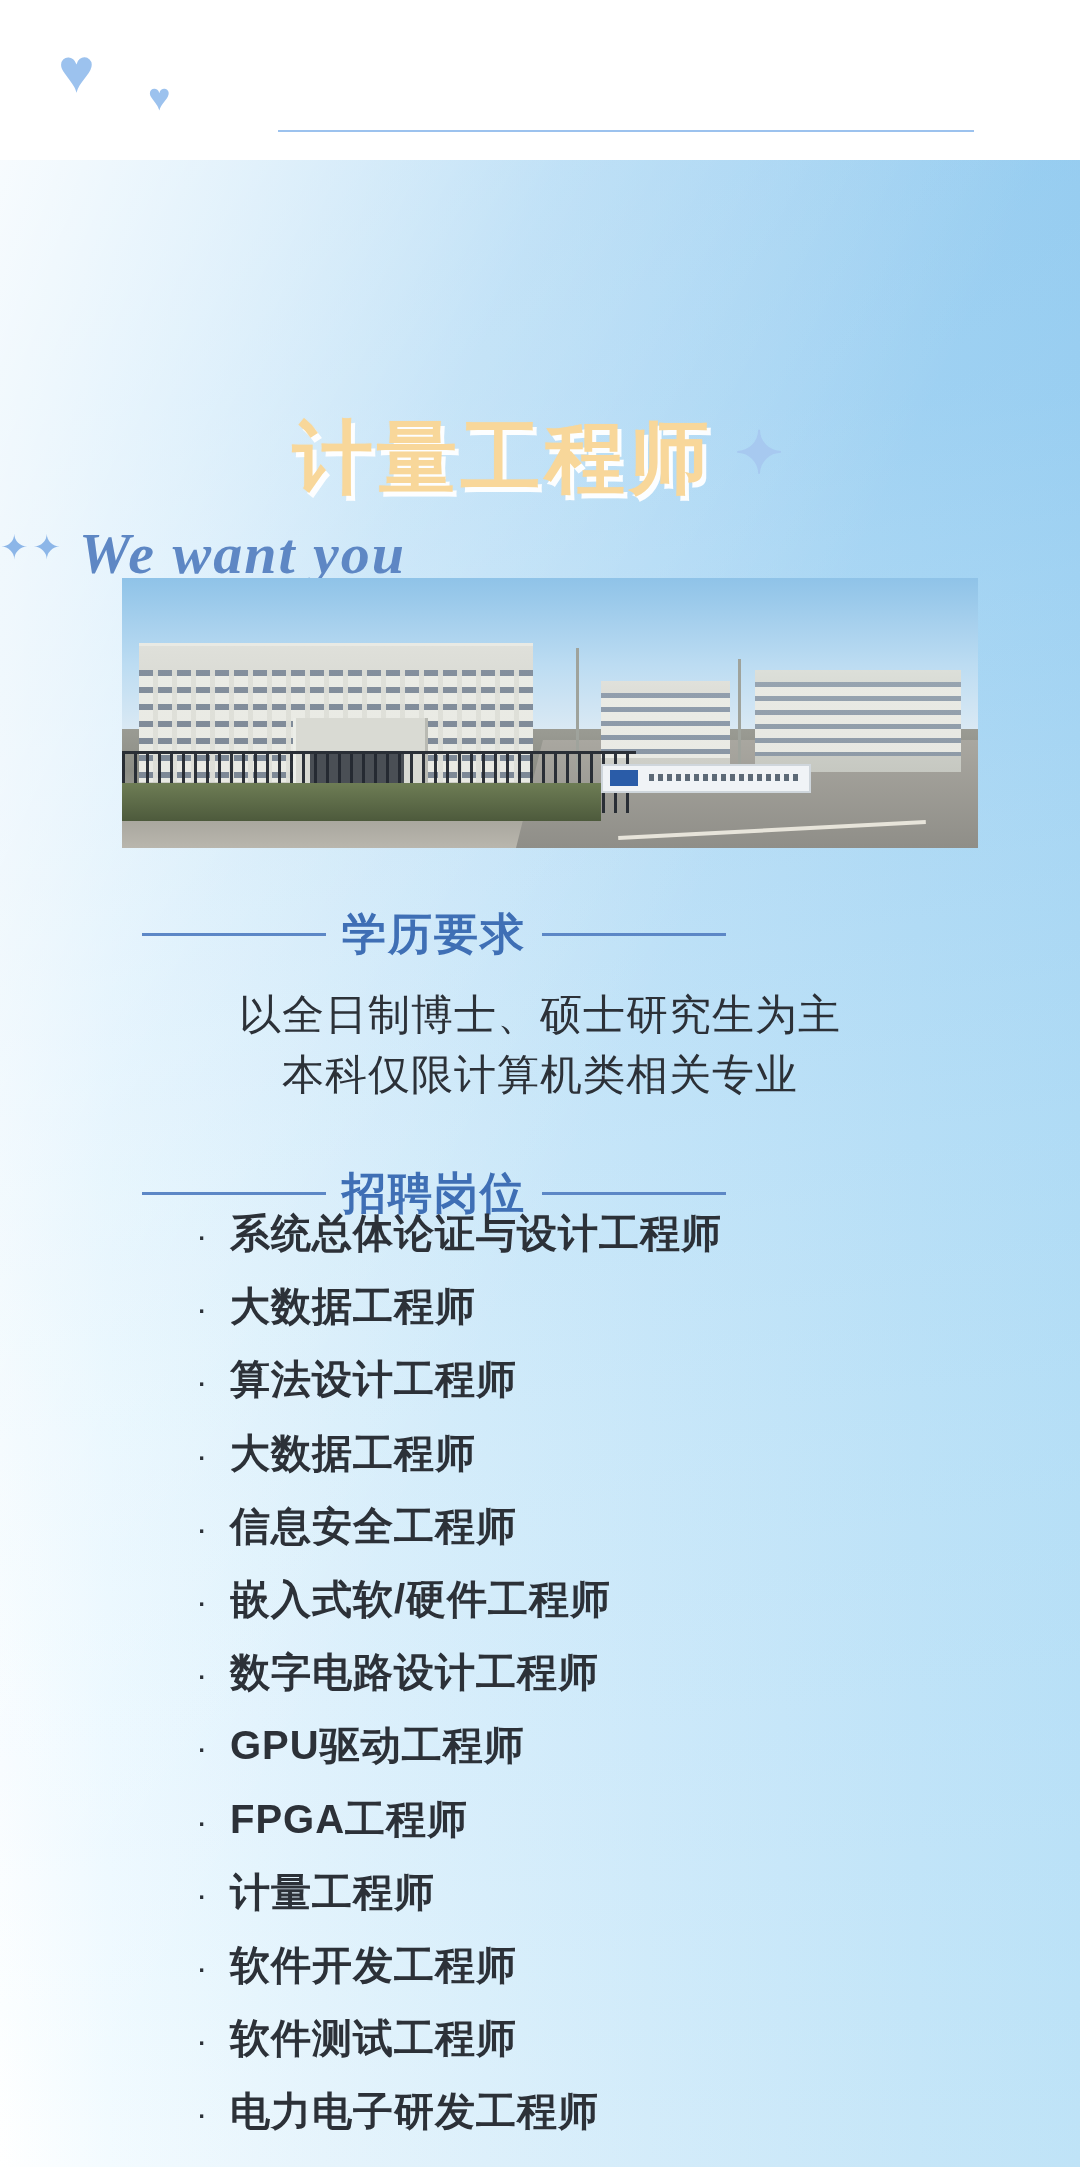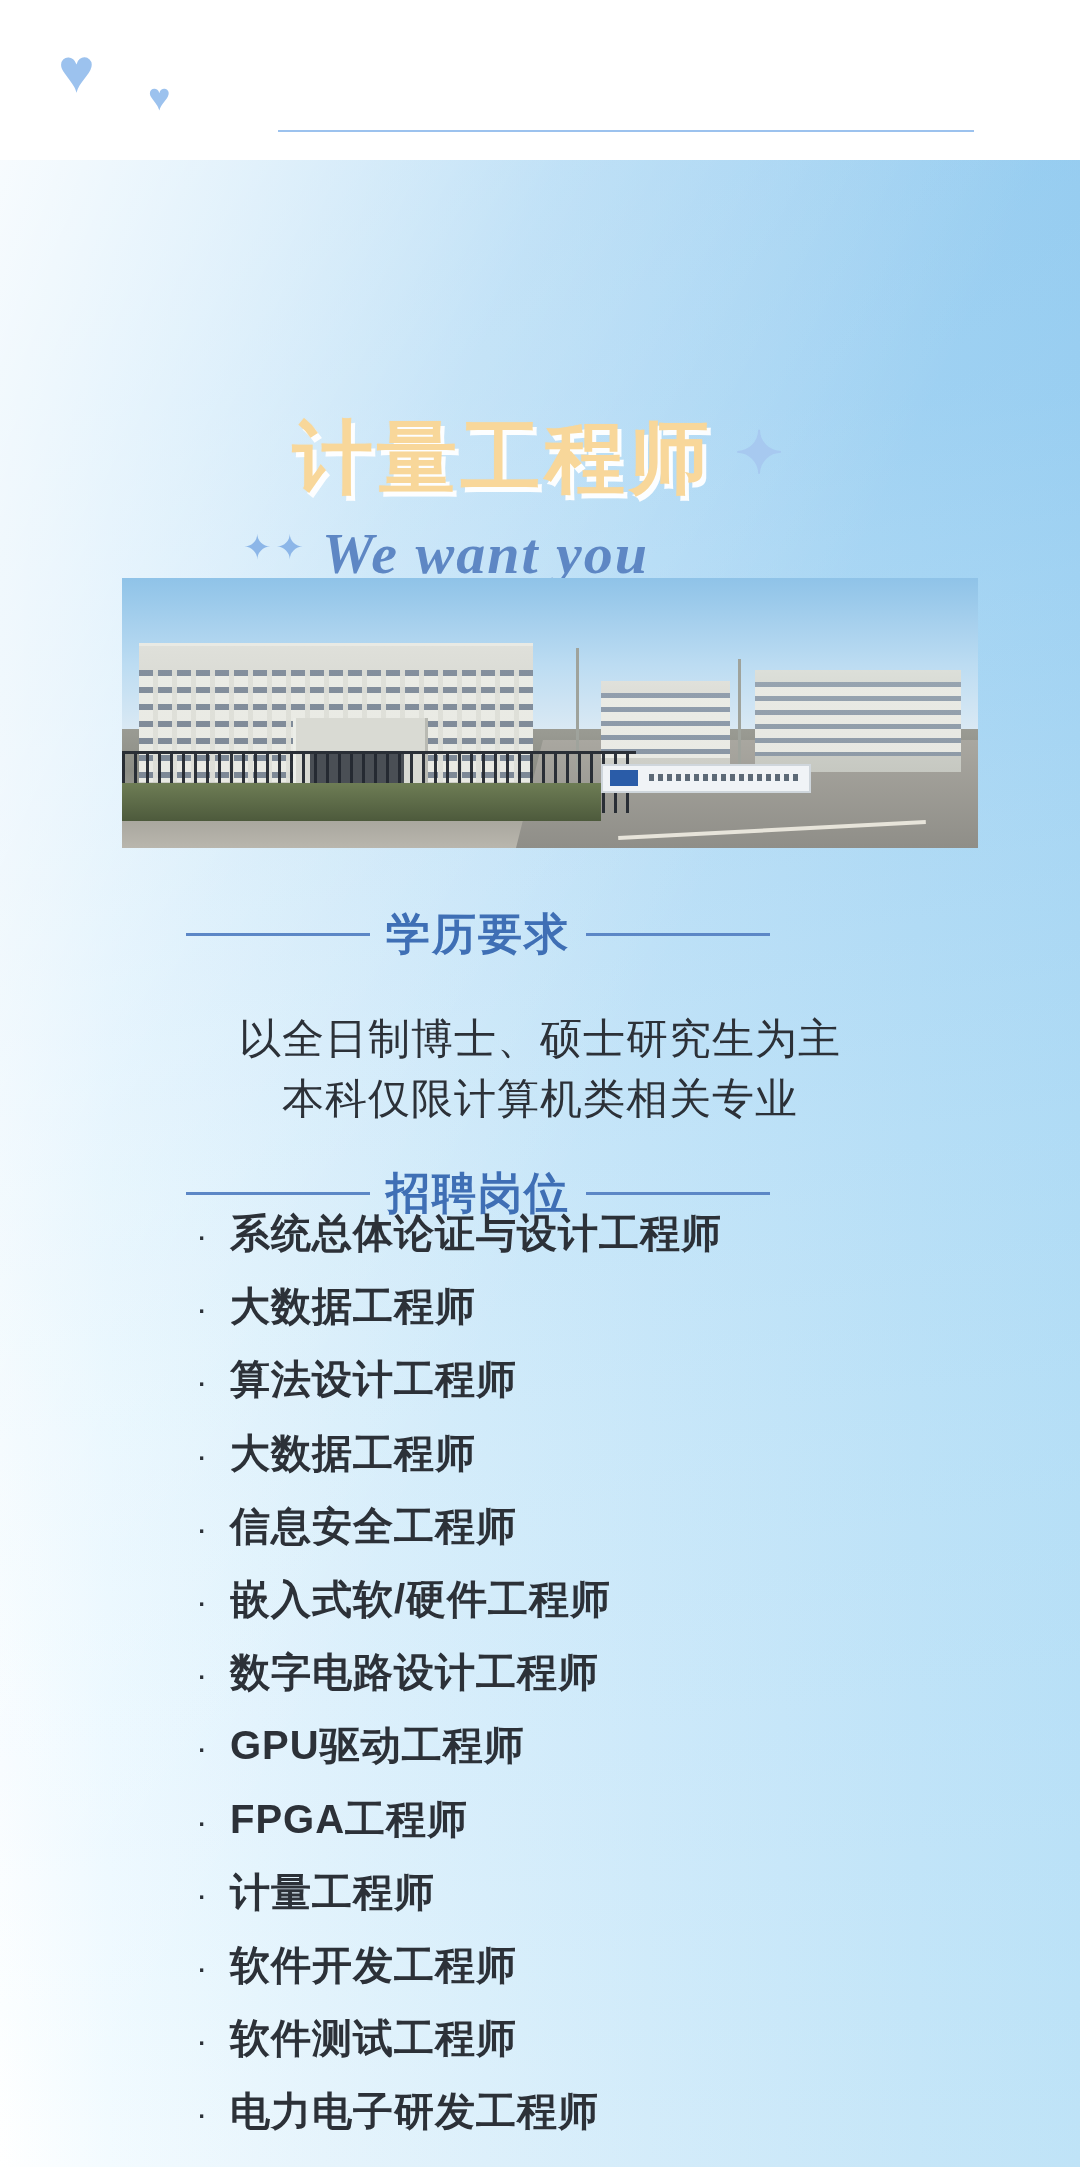--- a/index.html
+++ b/index.html
@@ -107,21 +107,21 @@
     color: #a7c9f0;
     font-size: 58px;
     margin-left: 22px;
     vertical-align: 12px;
     text-shadow: none;
   }
   .subline-wrap {
     position: absolute;
     left: 0; top: 520px;
     width: 892px;
-    text-align: center;
+    text-align: left;
     z-index: 3;
   }
   .sparkle-pair {
     color: #8cb6e8;
     font-size: 34px;
     vertical-align: 14px;
     letter-spacing: 4px;
     margin-right: 14px;
   }
   .subline {
@@ -273,21 +273,20 @@
   .pole.p1 { left: 53%; }
   .pole.p2 { left: 72%; top: 30%; height: 40%; }
 
   
   .sec {
     position: absolute;
     left: 0;
     width: 868px;
     text-align: center;
     z-index: 3;
-    margin-left: 44px;
   }
   .sec-inner {
     display: flex;
     align-items: center;
     justify-content: center;
     gap: 0;
     padding: 0 142px;
   }
   .sec-rule {
     flex: 1;
@@ -302,21 +301,20 @@
     white-space: nowrap;
     letter-spacing: 2px;
   }
 
   .edu-lines {
     position: absolute;
     left: 0; top: 985px;
     width: 1080px;
     text-align: center;
     z-index: 3;
-    margin-top: 24px;
   }
   .edu-line {
     font-size: 42px;
     color: #2c3138;
     line-height: 1.42;
     letter-spacing: 1px;
   }
 
   
   .jobs {

